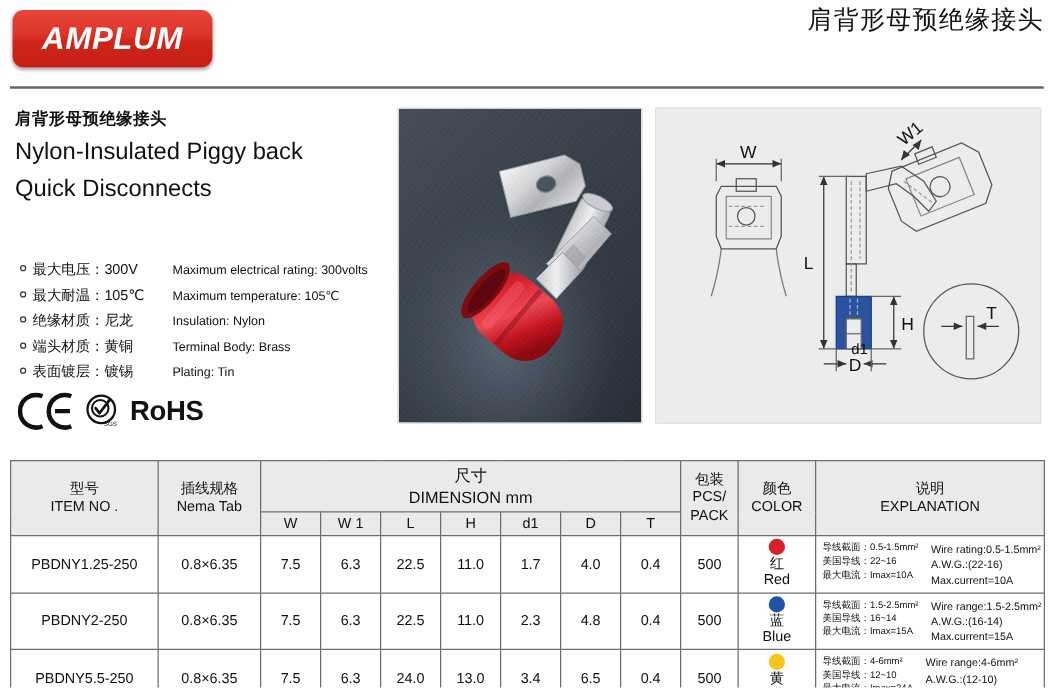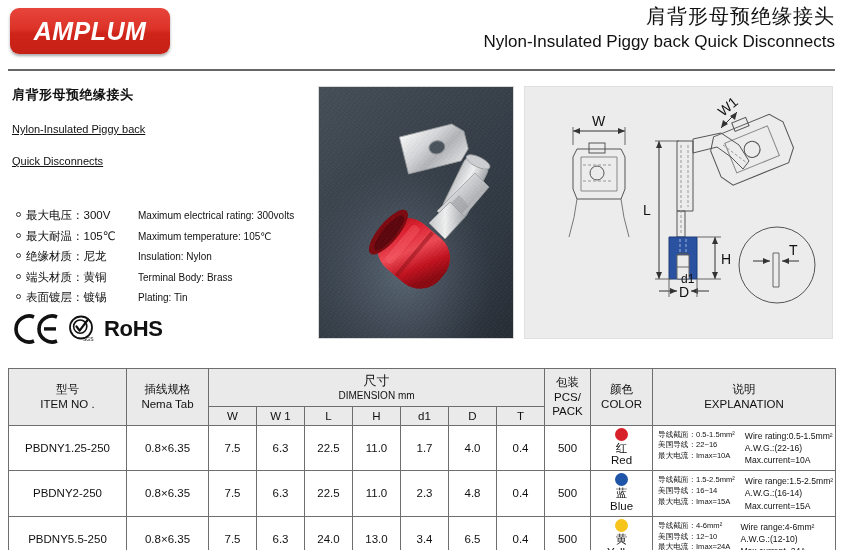--- a/index.html
+++ b/index.html
@@ -35,21 +35,21 @@
   .hrule {
     position: absolute; left: 8px; right: 8px; top: 69px;
     height: 2px; background: #666;
   }
 
   
   .body-row { position: absolute; top: 86px; left: 0; width: 843px; height: 262px; }
 
   .left-panel { position: absolute; left: 12px; top: 0; width: 296px; }
   .lp-title-cn { font-size: 13px; font-weight: bold; color: #111; letter-spacing: .5px; }
-  .lp-title-en { font-size: 11px; color: #111; line-height: 1.28; margin-top: 18px; text-decoration: underline; }
+  .lp-title-en { font-size: 19px; color: #111; line-height: 1.28; margin-top: 6px; }
 
   .spec-list { position: absolute; top: 122px; left: 4px; }
   .spec-row { display: flex; align-items: baseline; margin-bottom: 5.5px; }
   .spec-bullet {
     display: inline-block; width: 5px; height: 5px; border-radius: 50%;
     border: 1.2px solid #333; margin-right: 5px; flex: 0 0 auto;
     position: relative; top: -2px;
   }
   .spec-cn { font-size: 11.5px; width: 112px; flex: 0 0 auto; color: #111; }
   .spec-en { font-size: 10px; color: #111; }
@@ -89,21 +89,21 @@
   .spec-table th, .spec-table td {
     border: 1px solid #6e6e6e;
     text-align: center;
     vertical-align: middle;
     font-size: 11.5px;
     color: #111;
   }
   .spec-table thead th { background: #eaeaea; font-weight: normal; padding: 3px 1px; }
   .th-cn { font-size: 11.5px; display: block; line-height: 1.3; }
   .th-en { font-size: 11.5px; display: block; line-height: 1.3; }
-  .th-dim-en { font-size: 10px; display: block; line-height: 1.25; }
+  .th-dim-en { font-size: 13px; display: block; line-height: 1.25; }
   .dim-head { font-size: 13px; }
   .pack-head { font-size: 11px; line-height: 1.25; }
 
   .spec-table tbody td { height: 41px; background: #fff; }
   td.item-no { background: #e9e9e9; font-size: 11.5px; }
   td.nema { font-size: 11.5px; }
 
   .color-cell { padding: 2px 16px 3px; }
   .dot { width: 13px; height: 13px; border-radius: 50%; margin: 0 auto 1px; }
   .color-label { font-size: 11.5px; line-height: 1.1; }
@@ -118,21 +118,20 @@
 <body>
 
 <div class="page">
 
   <div class="header">
     <div class="logo">
       <span class="logo-text">AMPLUM</span>
     </div>
     <div class="header-titles">
       <div class="header-cn">肩背形母预绝缘接头</div>
-      <div class="header-en">Nylon-Insulated Piggy back Quick Disconnects</div>
     </div>
     <div class="hrule"></div>
   </div>
 
   <div class="body-row">
 
     <div class="left-panel">
       <div class="lp-title-cn">肩背形母预绝缘接头</div>
       <div class="lp-title-en">Nylon-Insulated Piggy back</div>
       <div class="lp-title-en">Quick Disconnects</div>

